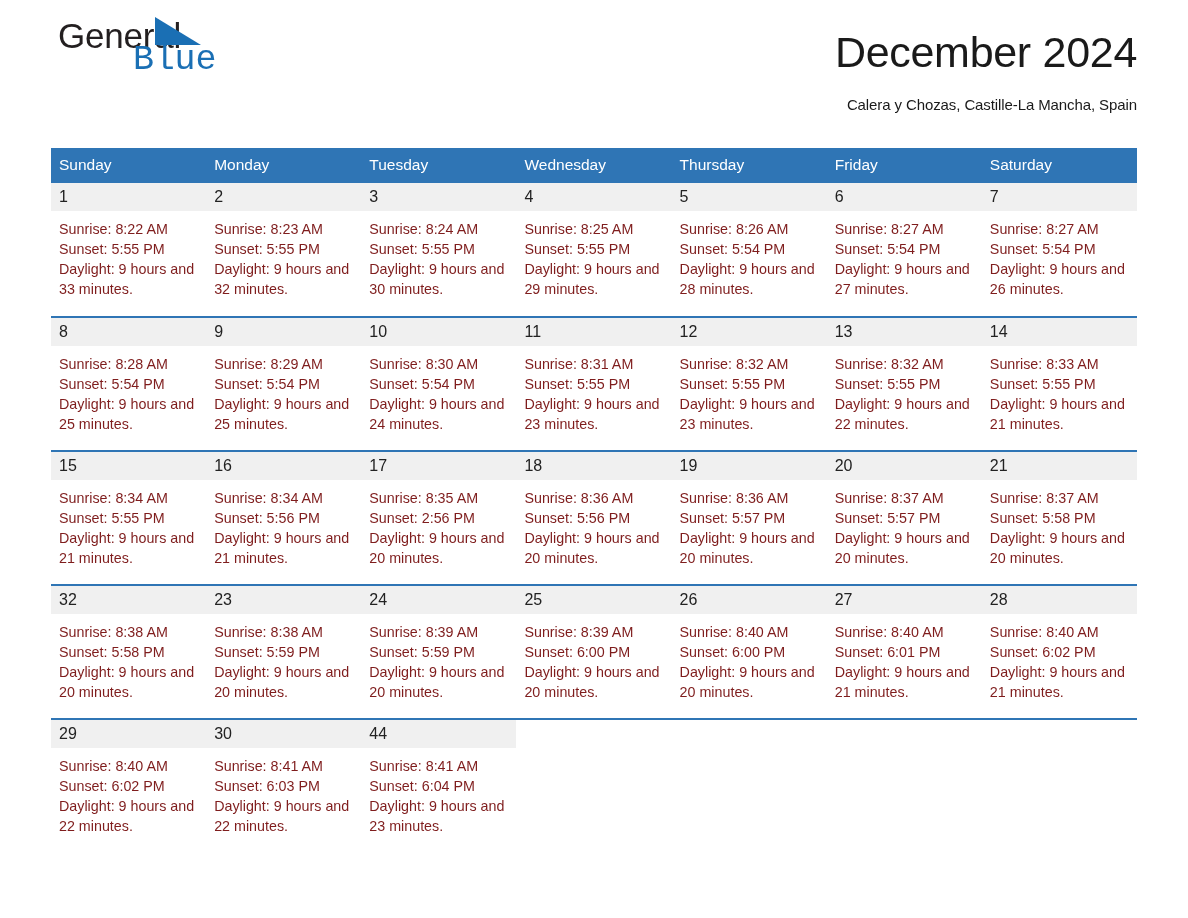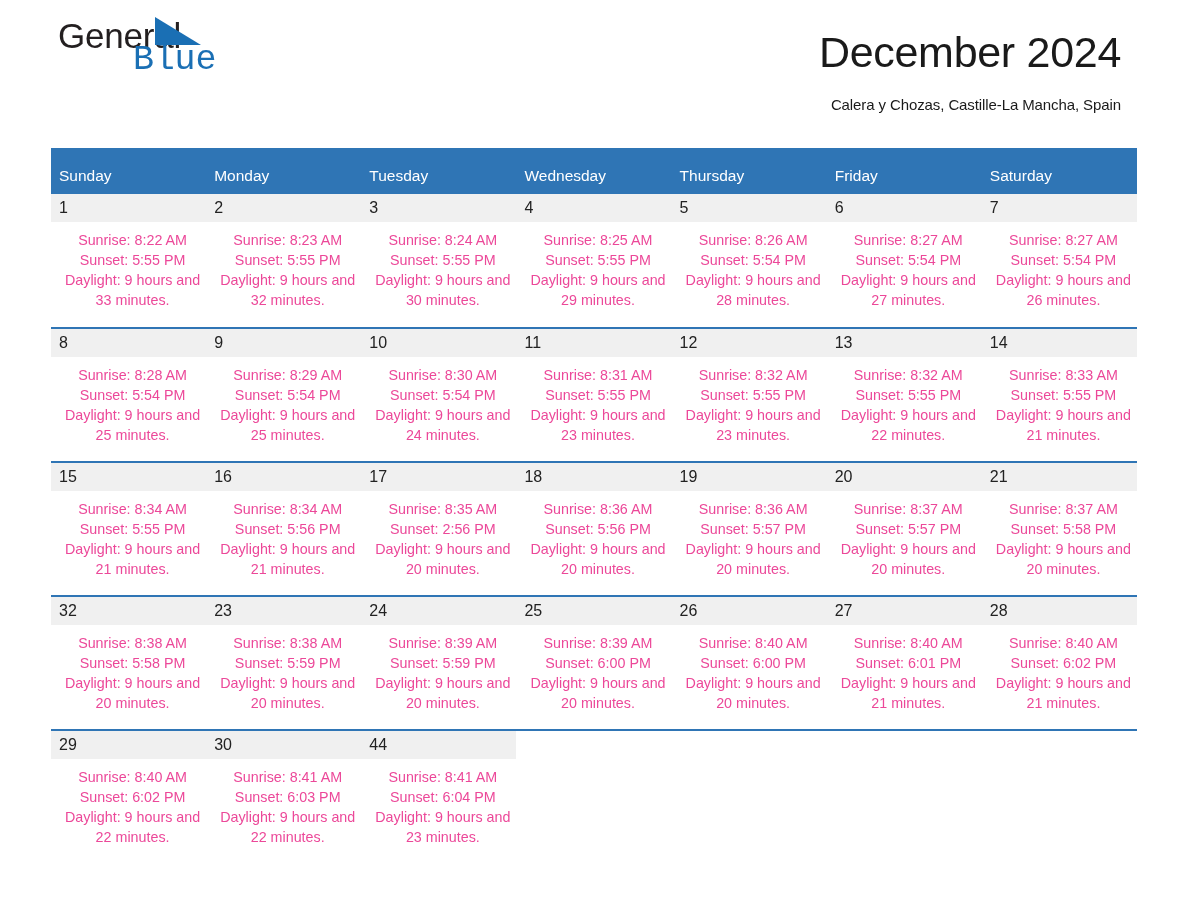--- a/index.html
+++ b/index.html
@@ -58,21 +58,21 @@
     top: 24px;
     font-size: 35px;
     line-height: 40px;
     letter-spacing: -0.2px;
     color: #1a6fb4;
     font-family: Liberation Mono, monospace;
   }
 
   .title-block {
     position: absolute;
-    right: 16px;
+    right: 0;
     top: 0;
     text-align: right;
   }
   .month-title {
     font-size: 43px;
     line-height: 52px;
     font-weight: normal;
     color: #1a1a1a;
     margin: 0;
     padding-top: 26px;
@@ -93,21 +93,21 @@
     border-collapse: collapse;
     table-layout: fixed;
   }
 
   .cal-head th {
     background: #2f75b5;
     color: #ffffff;
     font-weight: normal;
     font-size: 15.5px;
     text-align: left;
-    padding: 18px 0 8px 8px;
+    padding: 7px 0 8px 8px;
     height: 20px;
     vertical-align: middle;
   }
 
   .week-row > td {
     vertical-align: top;
     padding: 0;
     border-top: 2px solid #2f75b5;
     height: 134px;
     box-sizing: border-box;
@@ -126,23 +126,22 @@
     box-sizing: content-box;
   }
   .daynum.empty {
     background: #ffffff;
   }
 
   .info {
     padding: 8px 0 0 8px;
     font-size: 14.3px;
     line-height: 20.1px;
-    color: #ec4899;
+    color: #7f1d1d;
     white-space: pre-line;
-    text-align: center;
   }
 </style>
 </head>
 <body>
 
 <div class="page">
 
   <div class="top">
 
     <div class="logo">

